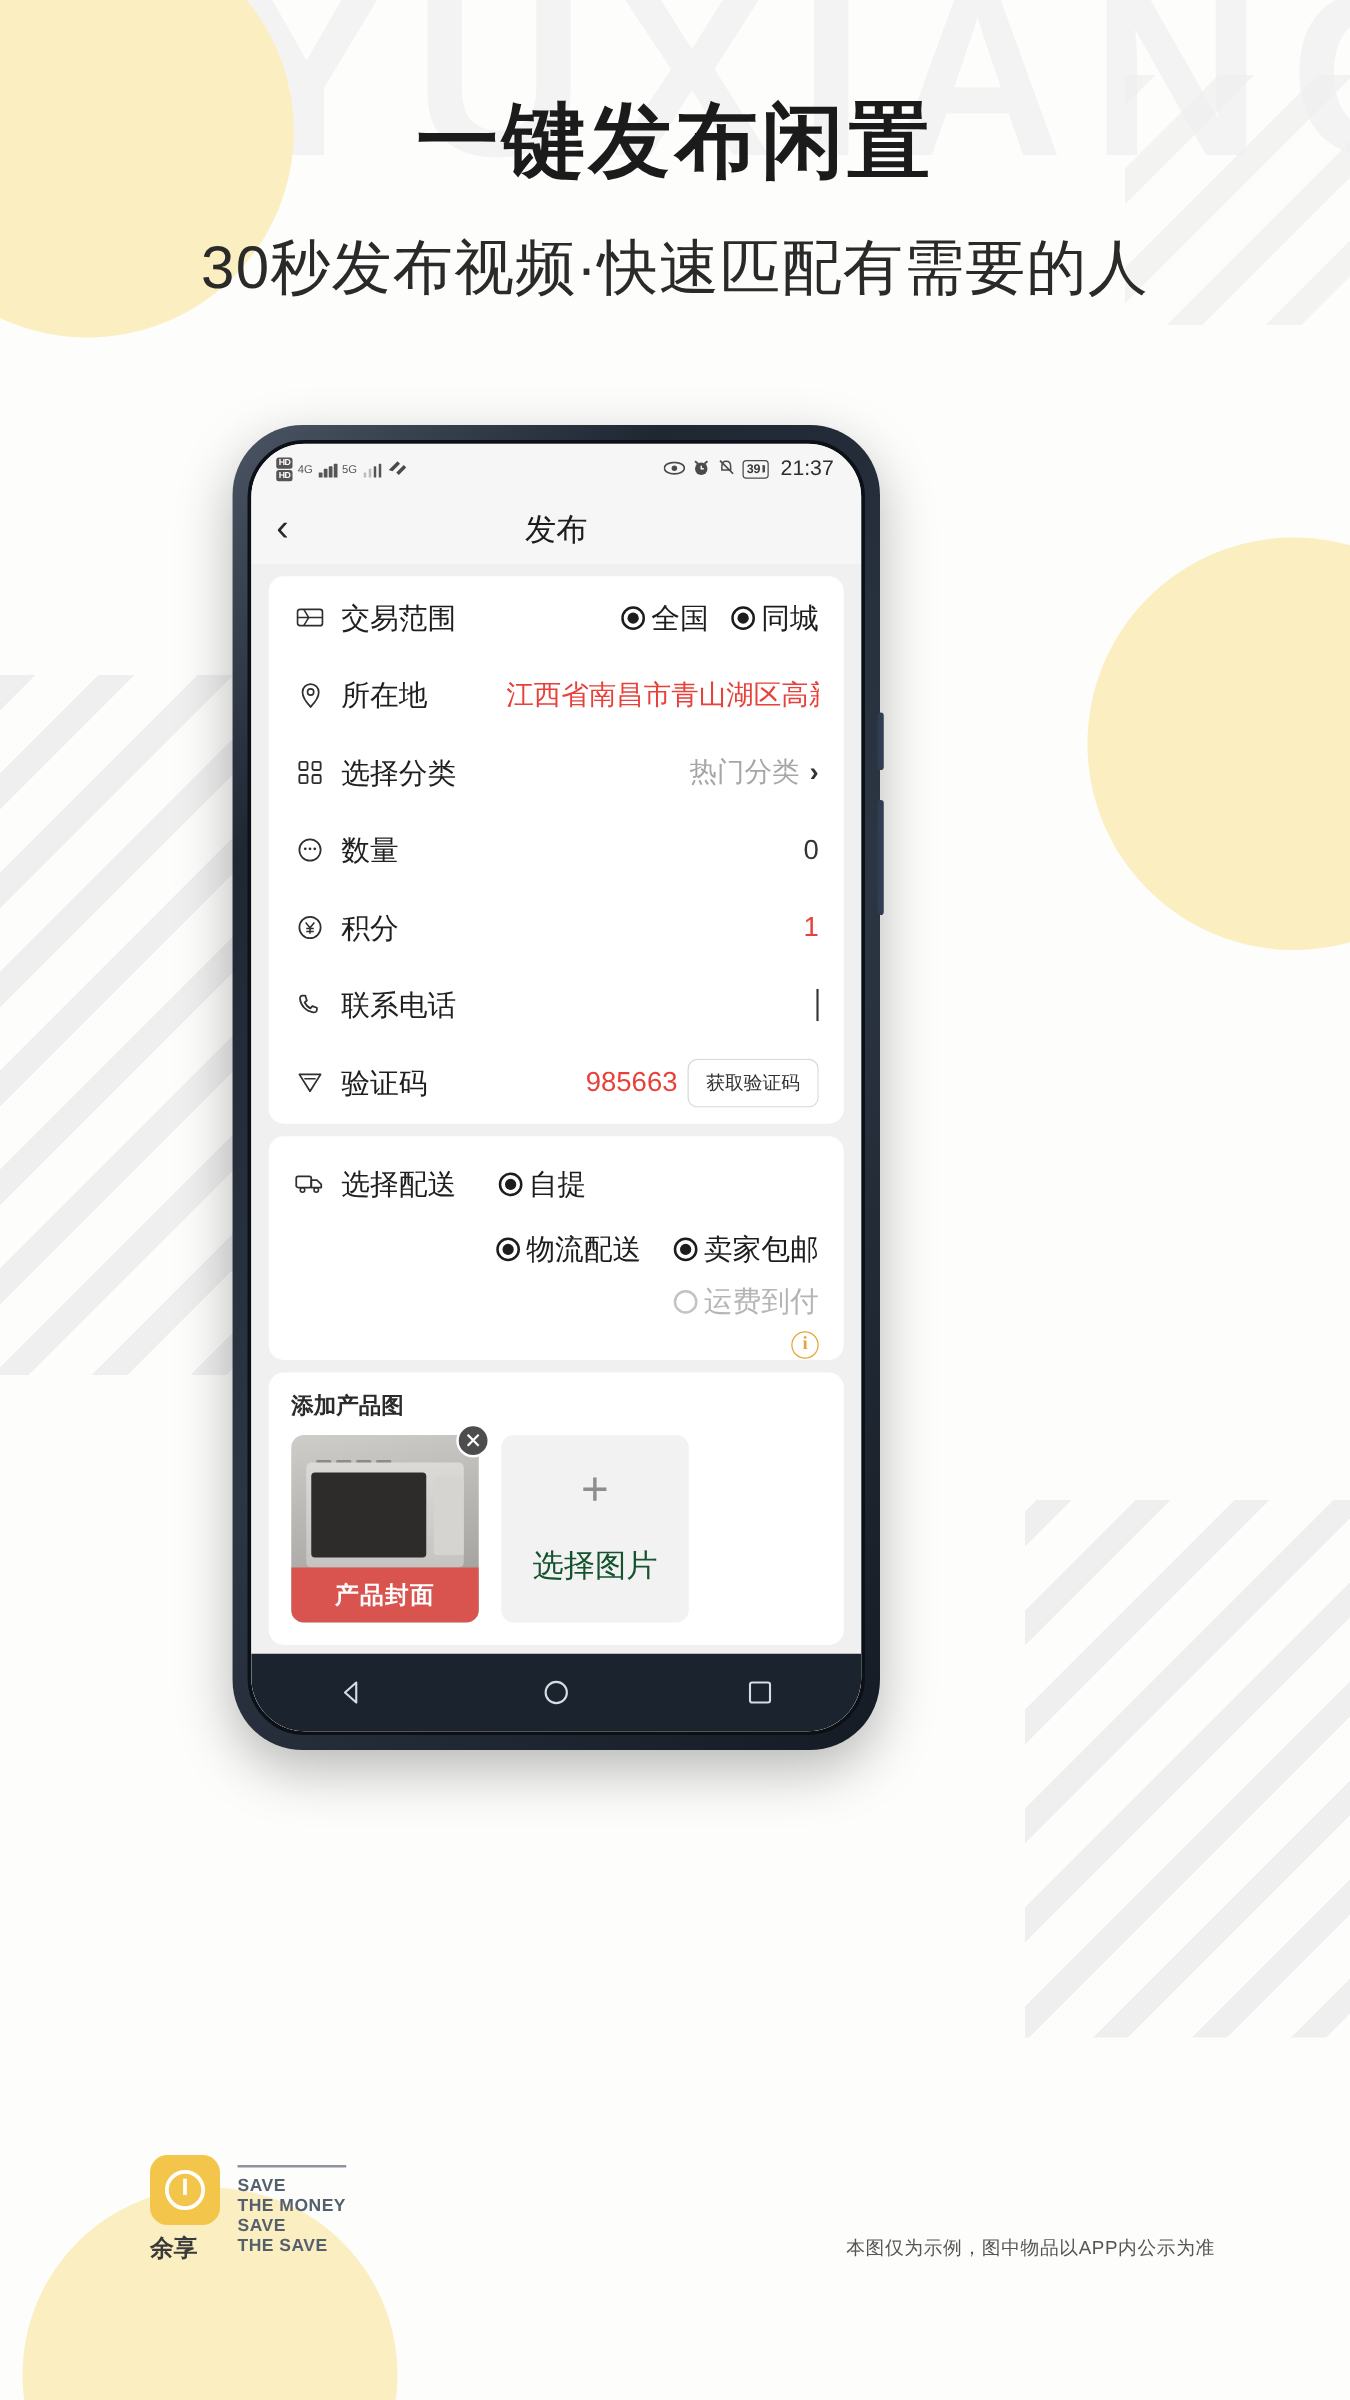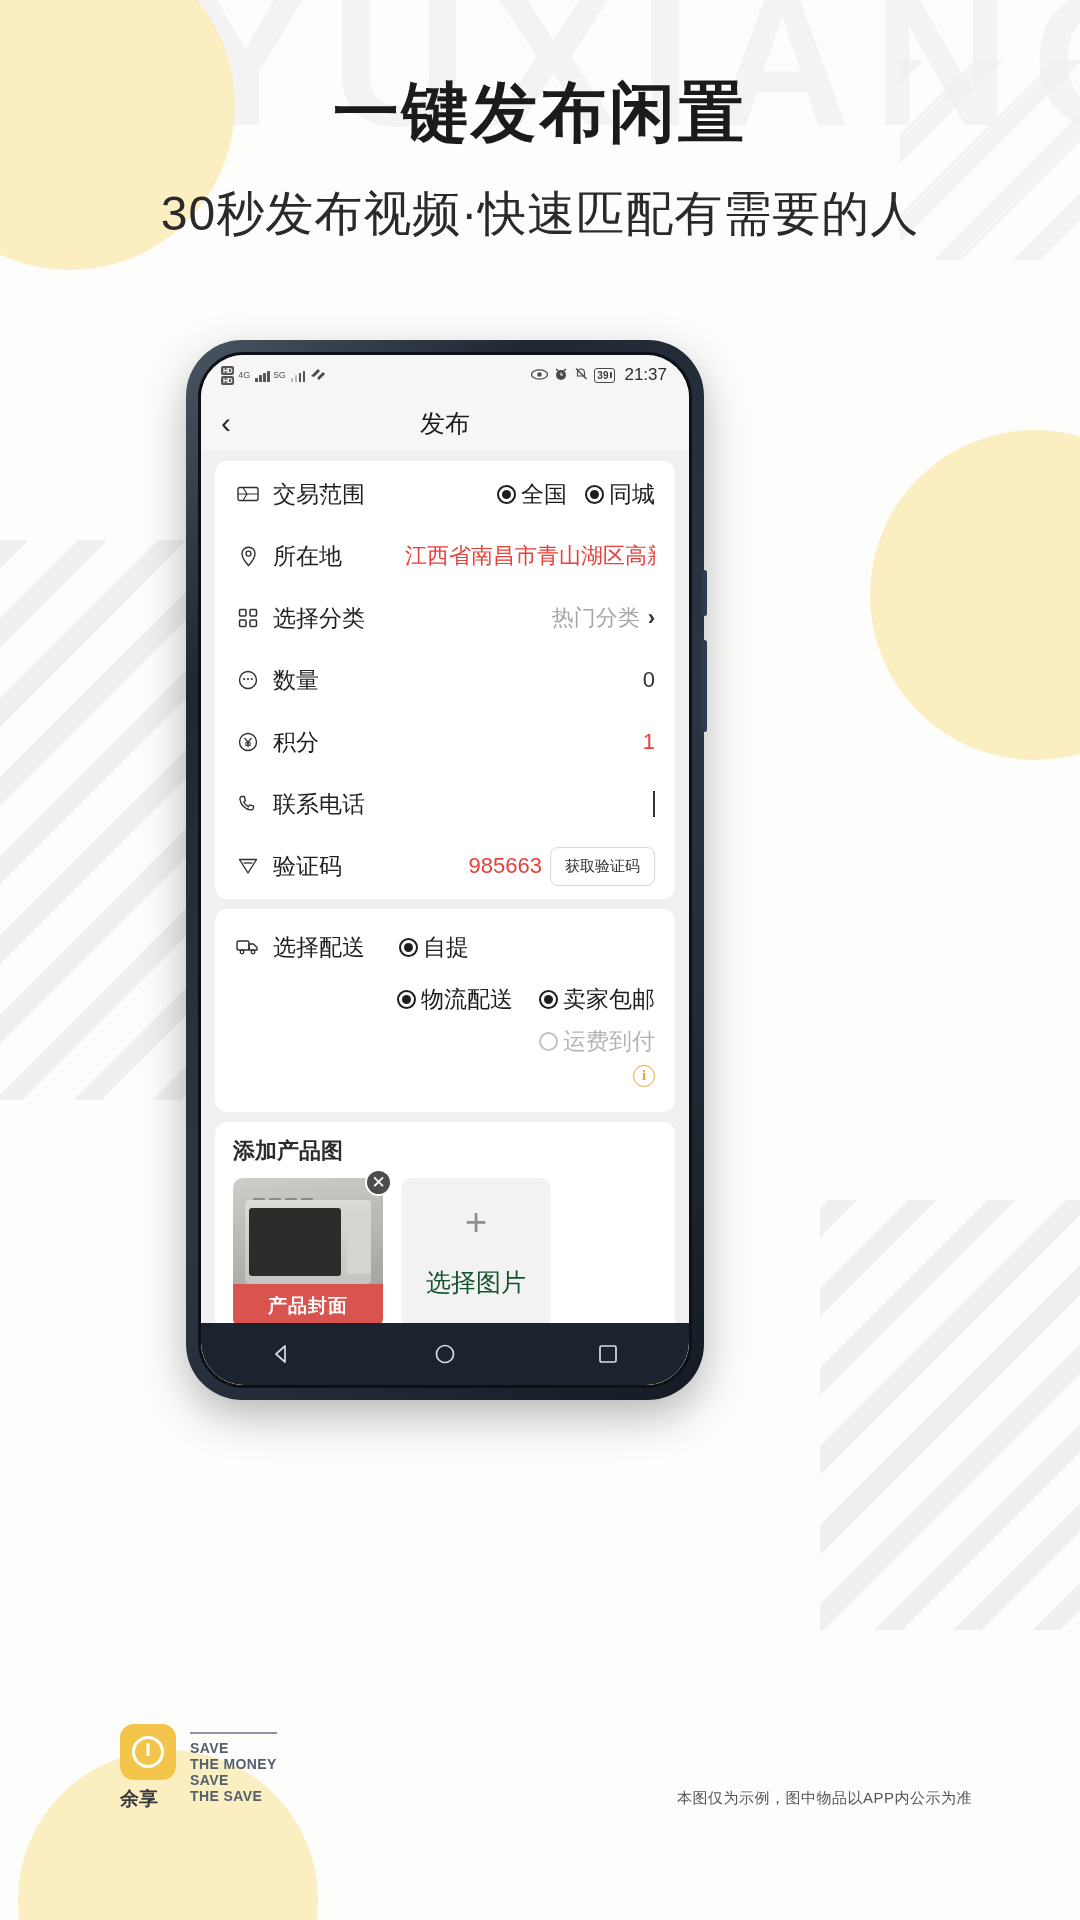--- a/index.html
+++ b/index.html
@@ -194,37 +194,37 @@
   .dot.off { border-color: #c3c3c3; }
   .radio.off { color: #b5b5b5; }
 
   .btn-code {
     border: 1px solid #d8d8d8; border-radius: 8px;
     background: #fff; color: #303030;
     font-size: 15px; padding: 9px 14px; white-space: nowrap;
   }
 
   
-  .ship-card { padding: 12px 20px 25px 20px; }
+  .ship-card { padding: 12px 20px 1px 20px; }
   .ship-top { display: flex; align-items: center; gap: 12px; min-height: 52px; }
   .ship-line {
     display: flex; justify-content: flex-end; align-items: center;
     gap: 26px; padding: 11px 0 0 0;
   }
   .info-i {
     width: 22px; height: 22px; border-radius: 50%;
     border: 1.6px solid #e2a93a; color: #e2a93a;
     font-size: 15px; line-height: 19px; text-align: center;
     font-weight: 700; font-family: "Liberation Serif", serif;
   }
   .info-row { display: flex; justify-content: flex-end; padding-top: 8px; }
 
   
   .img-card { padding: 14px 18px 18px 18px; }
-  .img-card-title { font-size: 22px; color: #2b2b2b; font-weight: 600; margin-bottom: 12px; }
+  .img-card-title { font-size: 18px; color: #2b2b2b; font-weight: 600; margin-bottom: 12px; }
   .thumbs { display: flex; gap: 18px; }
   .thumb {
     position: relative; width: 150px; height: 150px; border-radius: 10px;
     overflow: hidden;
     background: linear-gradient(170deg,#cfcdc9 0%, #b9b7b3 40%, #9a9894 100%);
   }
   .mw-body {
     position: absolute; left: 12px; top: 22px; right: 12px; bottom: 44px;
     background: linear-gradient(180deg,#dcdad6 0%,#c6c4c0 100%);
     border-radius: 4px;

